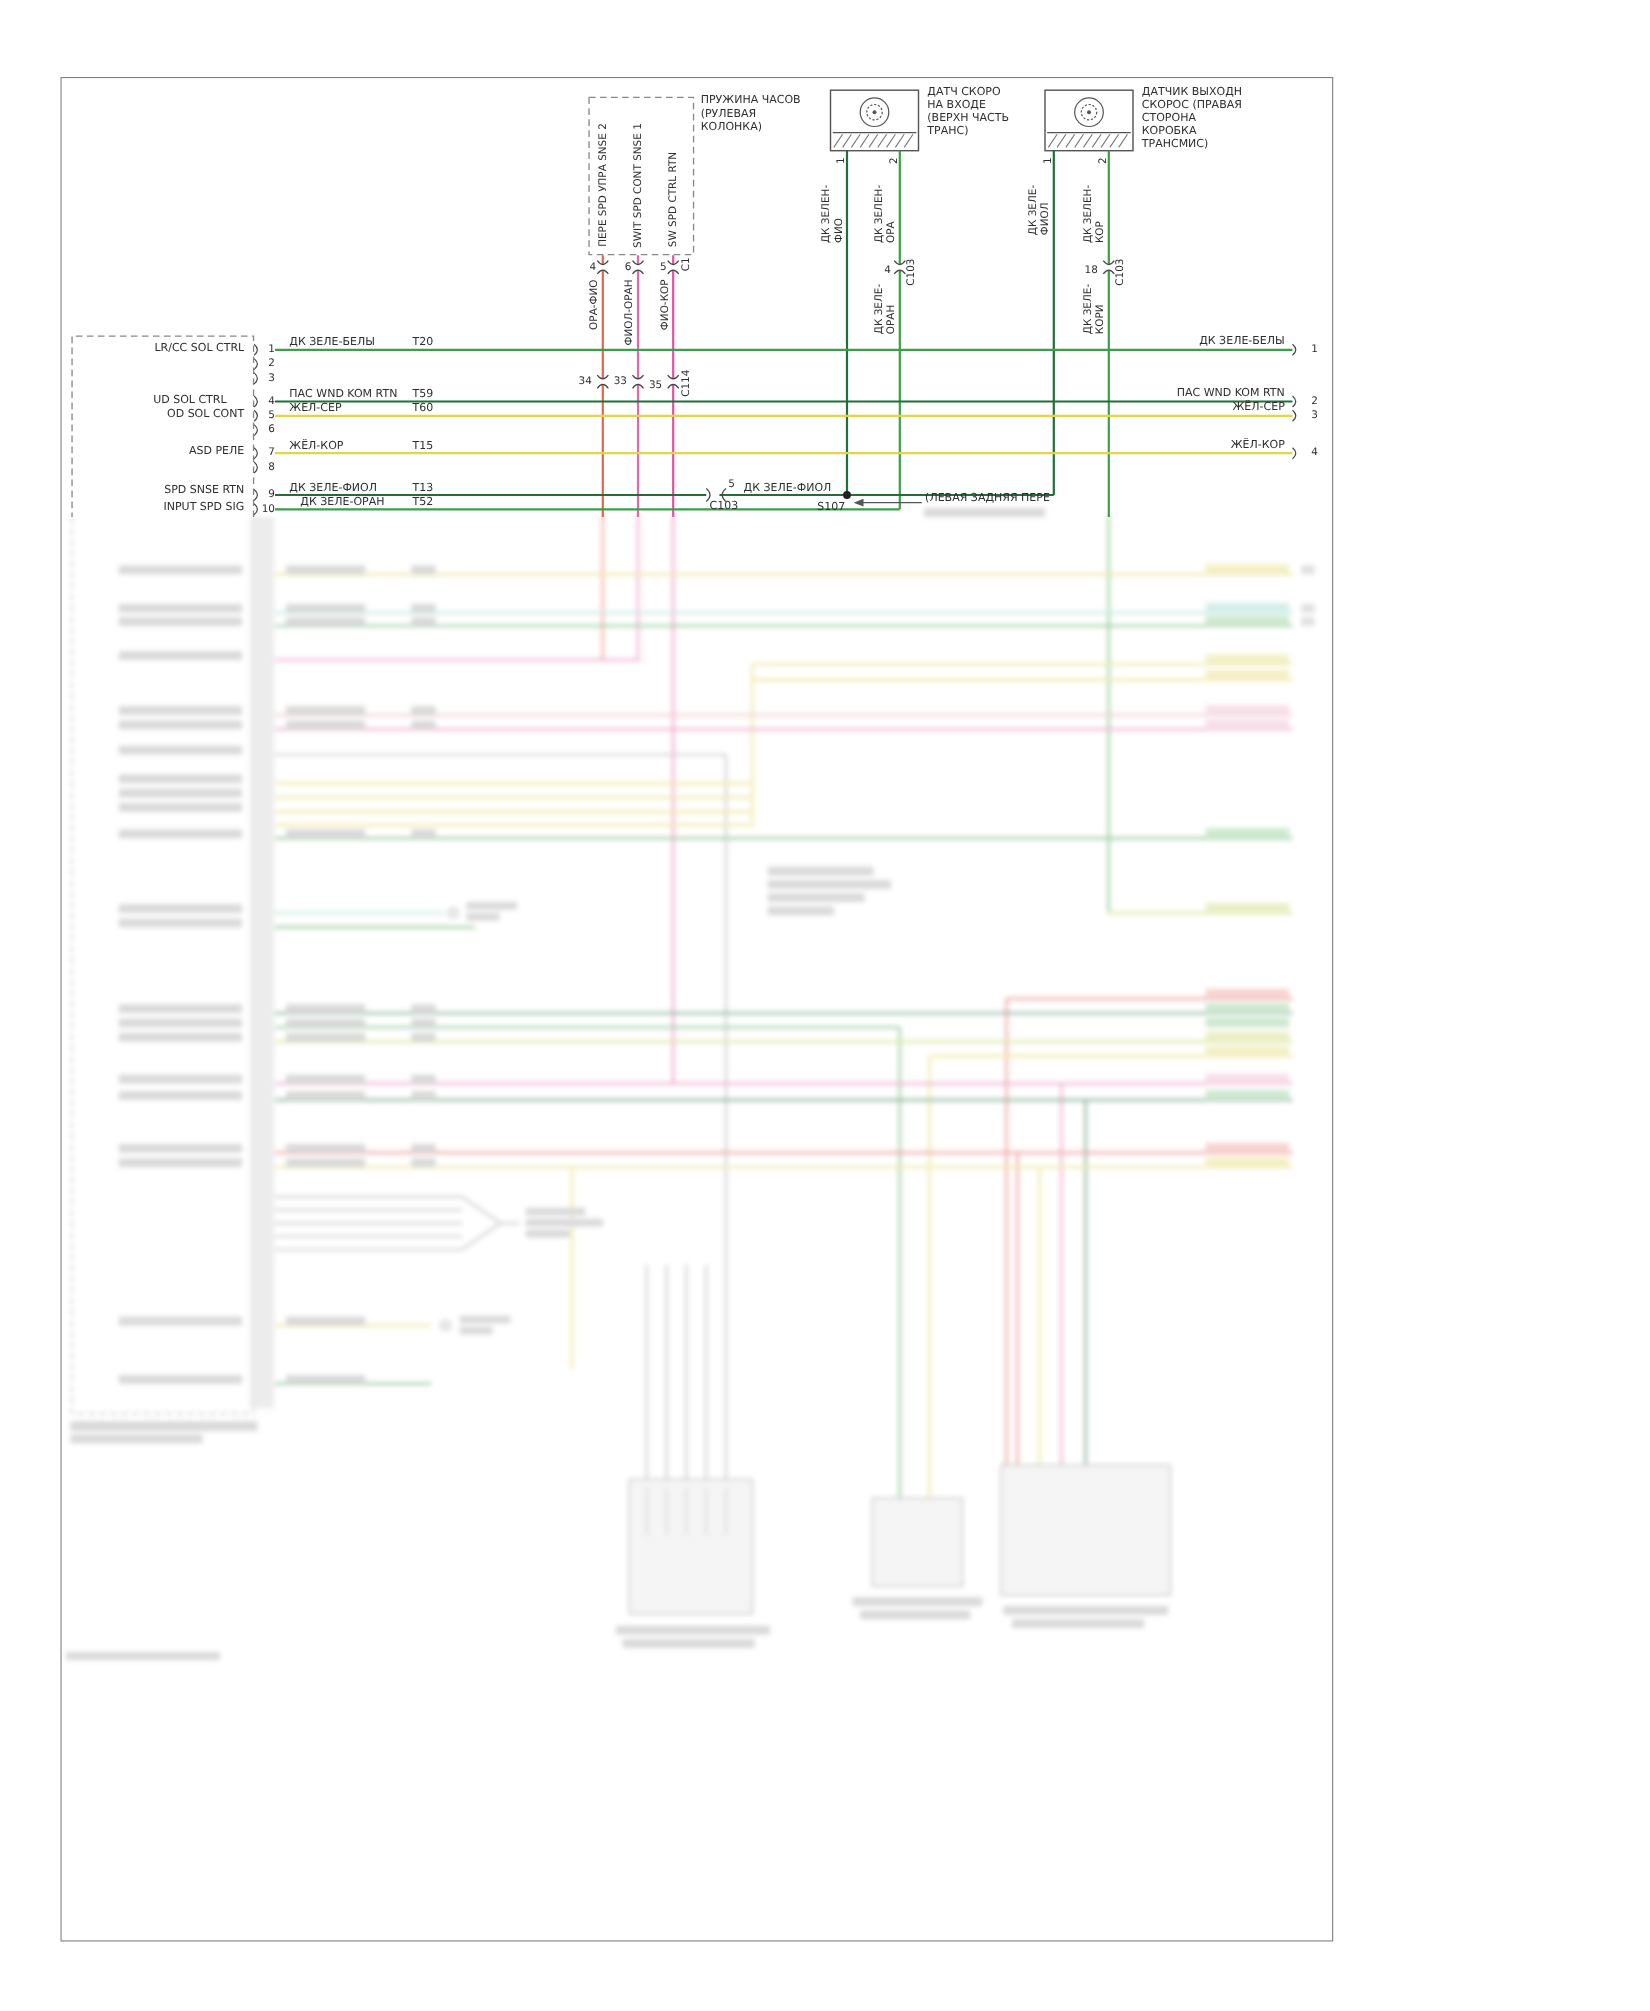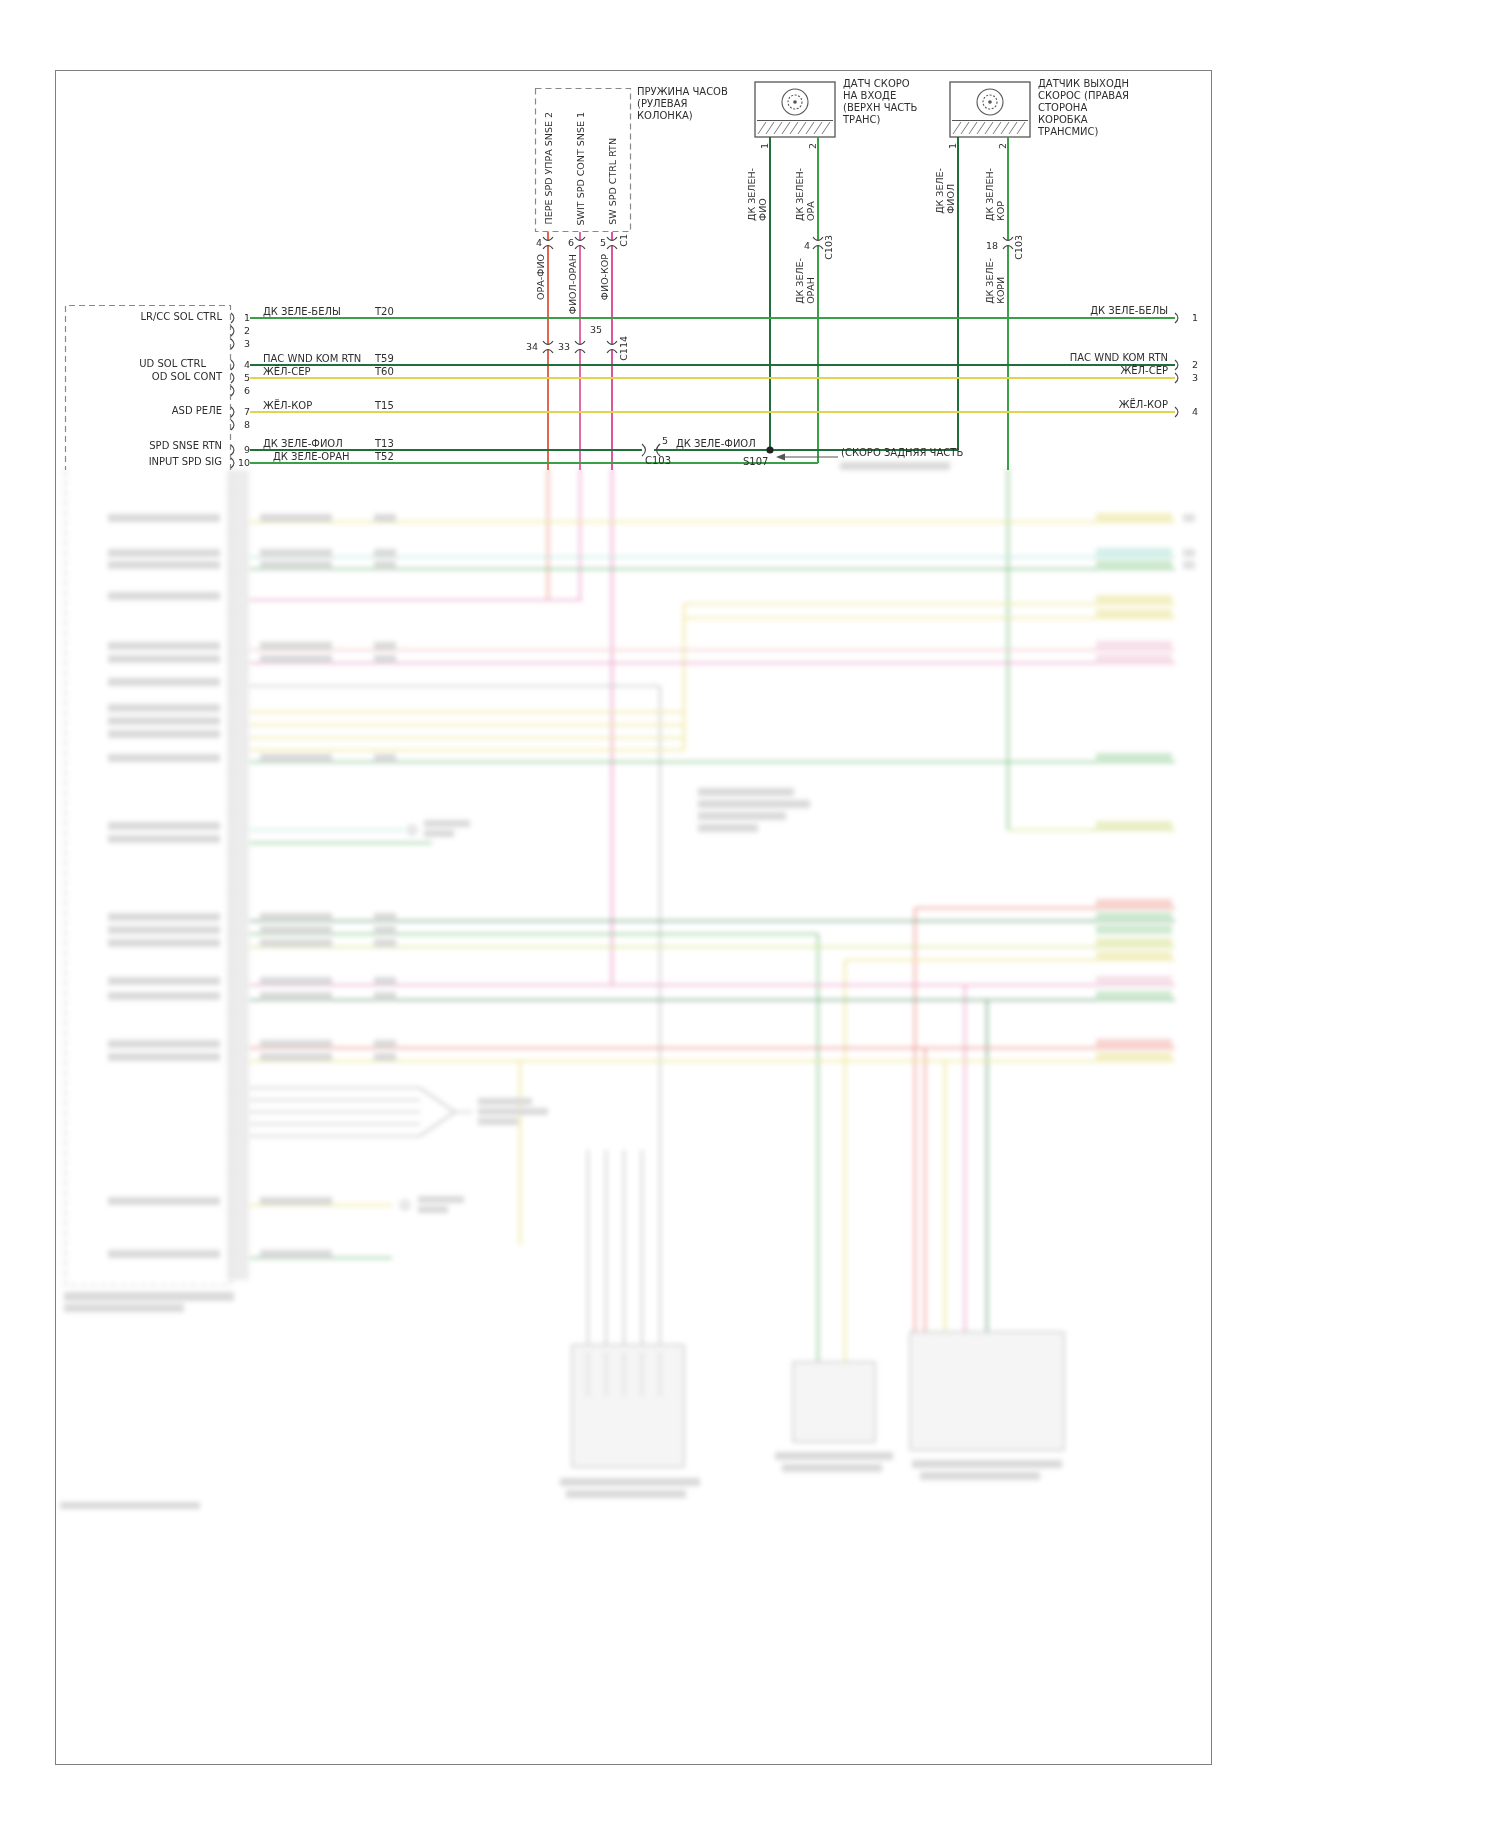--- a/index.html
+++ b/index.html
@@ -269,21 +269,21 @@
   <div class="vlbl" style="left:607px;top:138px">SW SPD CTRL RTN</div>
   <div class="num" style="left:526px;top:237px">4</div>
   <div class="num" style="left:558px;top:237px">6</div>
   <div class="num" style="left:590px;top:237px">5</div>
   <div class="vlbl" style="left:618px;top:234px">C1</div>
   <div class="vlbl" style="left:535px;top:254px">ОРА-ФИО</div>
   <div class="vlbl" style="left:567px;top:254px">ФИОЛ-ОРАН</div>
   <div class="vlbl" style="left:599px;top:254px">ФИО-КОР</div>
   <div class="num" style="left:522px;top:341px">34</div>
   <div class="num" style="left:554px;top:341px">33</div>
-  <div class="num" style="left:586px;top:324px">35</div>
+  <div class="num" style="left:586px;top:345px">35</div>
   <div class="vlbl" style="left:618px;top:336px">C114</div>
 
   <div class="lbl" style="left:843px;top:78px">ДАТЧ СКОРО
 НА ВХОДЕ
 (ВЕРХН ЧАСТЬ
 ТРАНС)</div>
   <div class="vlbl" style="left:759px;top:143px">1</div>
   <div class="vlbl" style="left:807px;top:143px">2</div>
   <div class="vlbl" style="left:746px;top:168px">ДК ЗЕЛЕН-
 ФИО</div>
@@ -338,21 +338,21 @@
   <div class="lbl" style="left:375px;top:400px">T15</div>
   <div class="lbl" style="left:263px;top:438px">ДК ЗЕЛЕ-ФИОЛ</div>
   <div class="lbl" style="left:375px;top:438px">T13</div>
   <div class="lbl" style="left:273px;top:451px">ДК ЗЕЛЕ-ОРАН</div>
   <div class="lbl" style="left:375px;top:451px">T52</div>
 
   <div class="num" style="left:652px;top:435px">5</div>
   <div class="lbl" style="left:645px;top:455px">C103</div>
   <div class="lbl" style="left:676px;top:438px">ДК ЗЕЛЕ-ФИОЛ</div>
   <div class="lbl" style="left:743px;top:456px">S107</div>
-  <div class="lbl" style="left:841px;top:447px">(СКОРО ЗАДНЯЯ ЧАСТЬ</div>
+  <div class="lbl" style="left:841px;top:447px">(ЛЕВАЯ ЗАДНЯЯ ПЕРЕ</div>
 
   <div class="lbl r rt" style="left:1038px;top:305px">ДК ЗЕЛЕ-БЕЛЫ</div>
   <div class="lbl r rt" style="left:1038px;top:352px">ПАС WND KOM RTN</div>
   <div class="lbl r rt" style="left:1038px;top:365px">ЖЁЛ-СЕР</div>
   <div class="lbl r rt" style="left:1038px;top:399px">ЖЁЛ-КОР</div>
   <div class="num" style="left:1182px;top:312px">1</div>
   <div class="num" style="left:1182px;top:359px">2</div>
   <div class="num" style="left:1182px;top:372px">3</div>
   <div class="num" style="left:1182px;top:406px">4</div>
 

